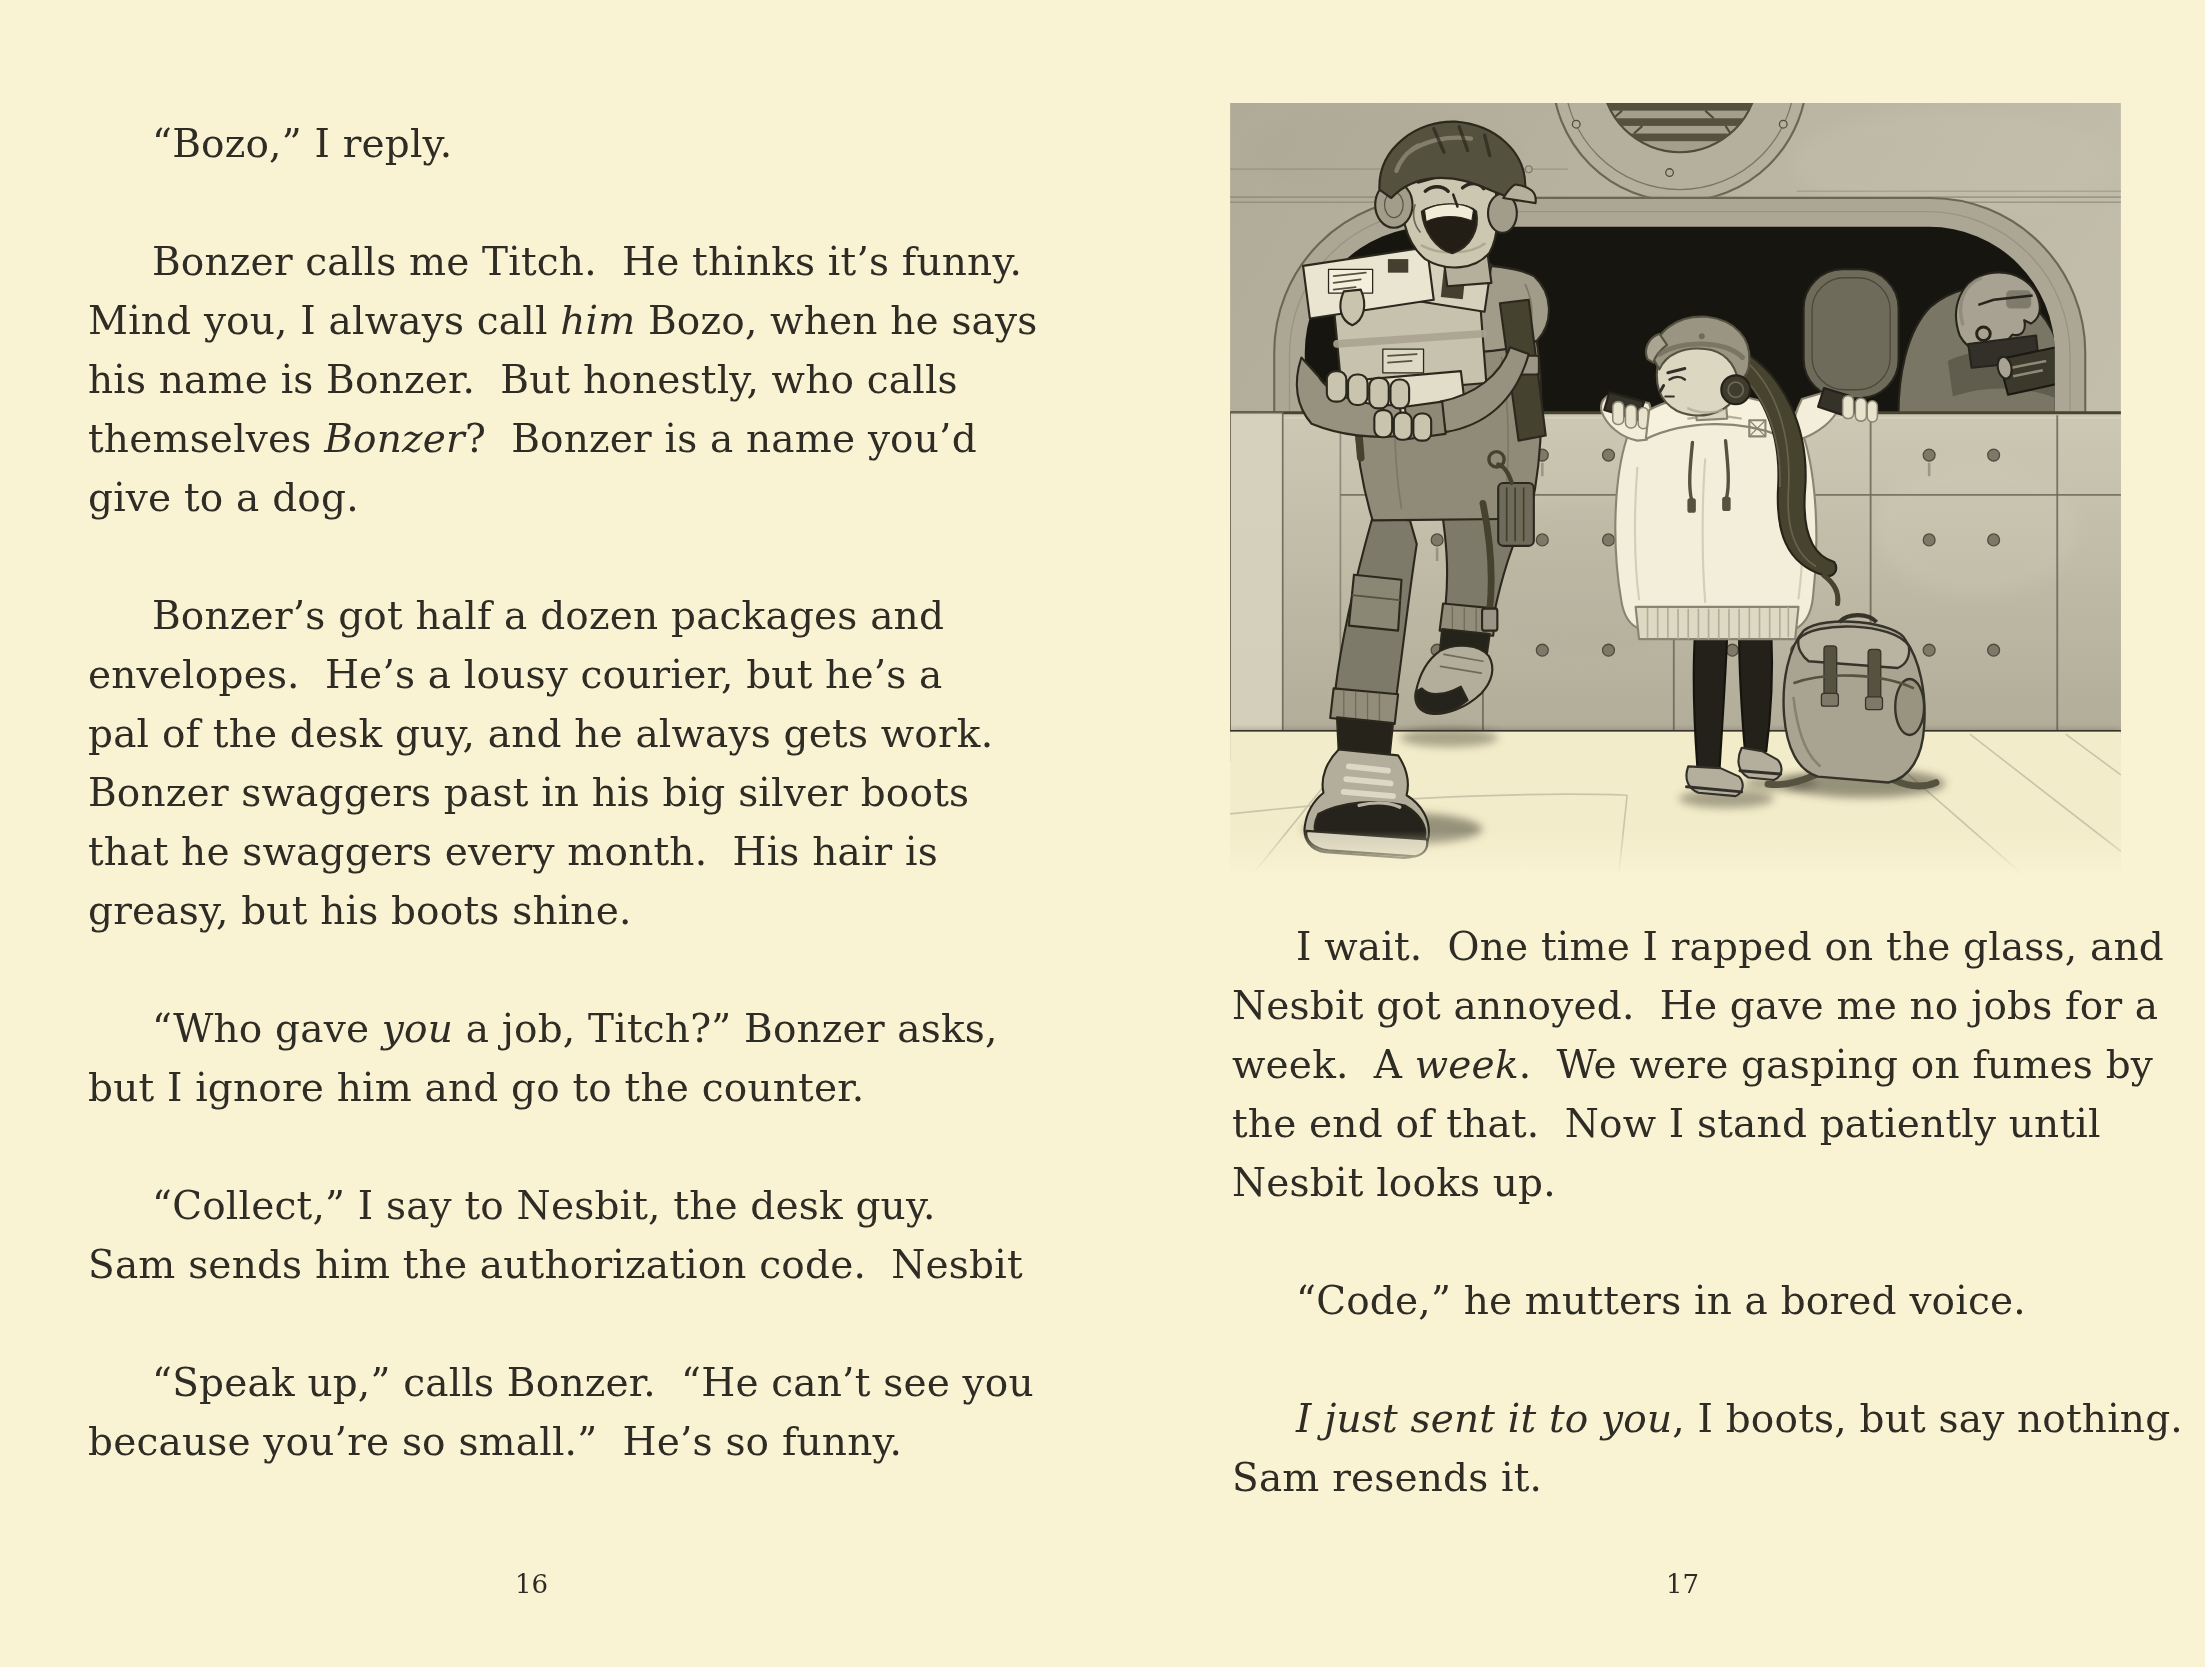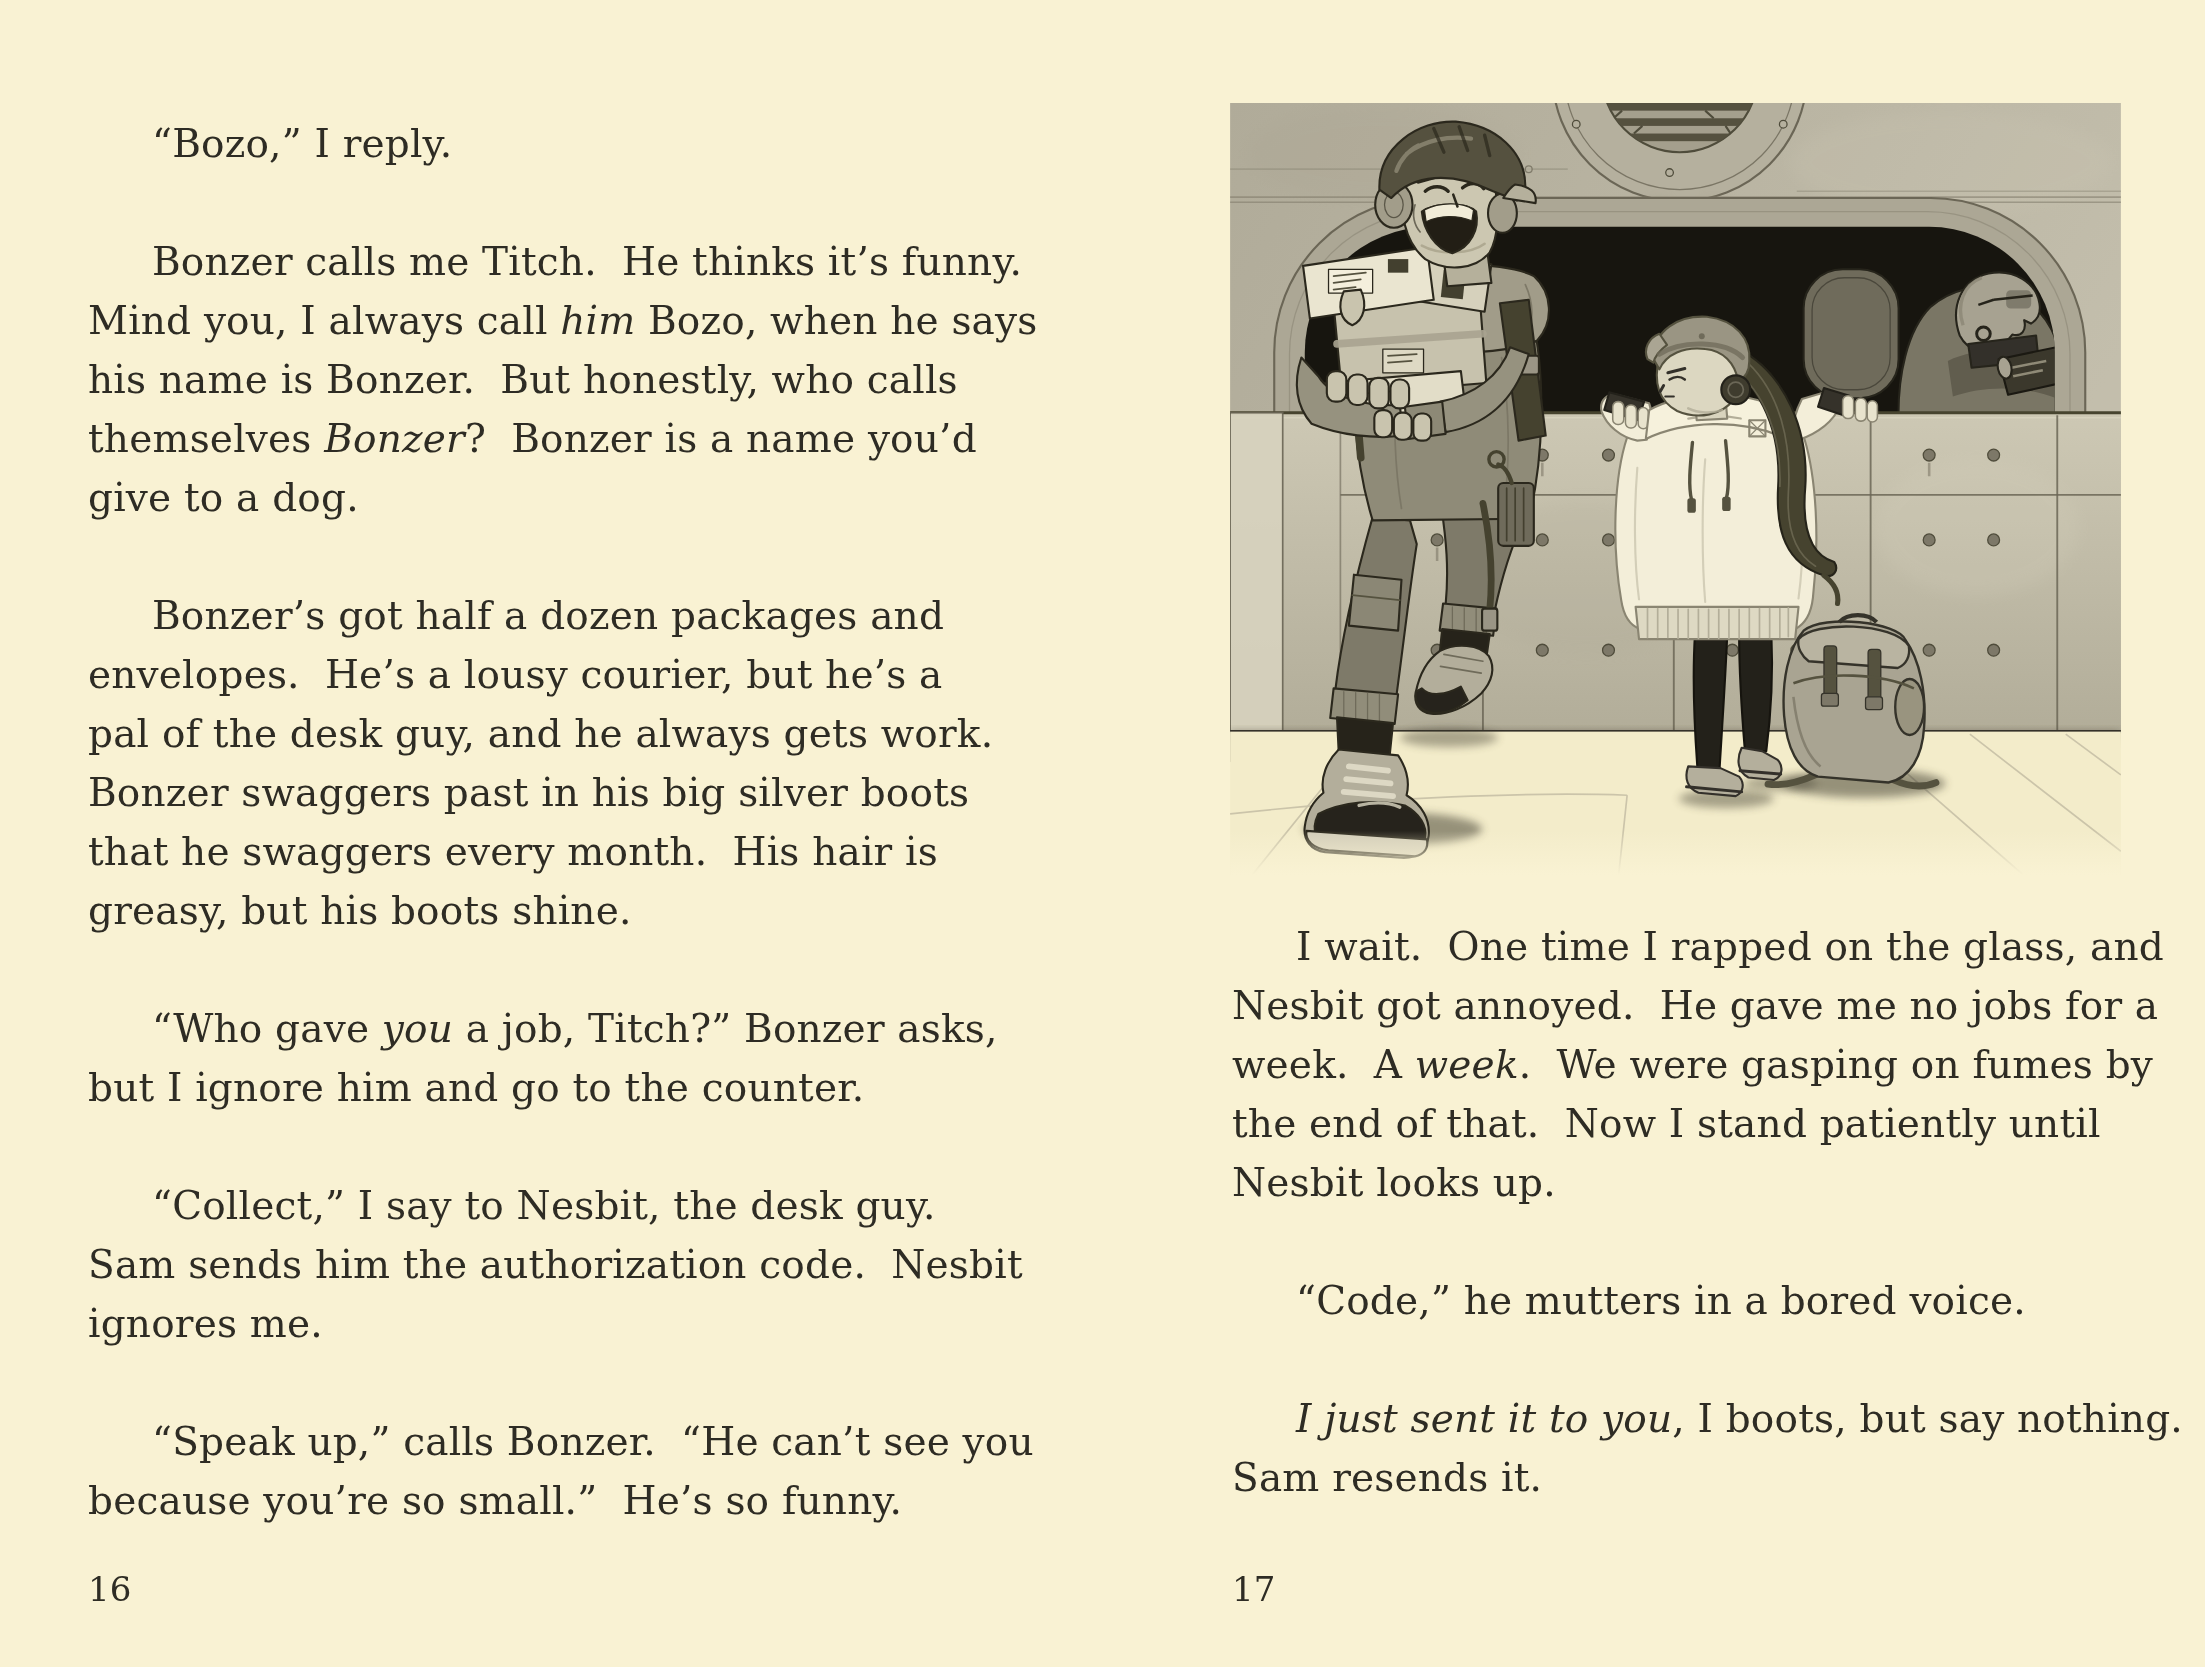--- a/index.html
+++ b/index.html
@@ -9,21 +9,21 @@
     font-family:"DejaVu Serif","Liberation Serif",serif;
   }
   .text-block{position:absolute;font-size:39px;line-height:59px;letter-spacing:0.2px}
   .para{margin:16px 0 59px 0}
   .para:last-child{margin-bottom:0}
   .line{white-space:pre}
   .line.indent{padding-left:64px}
   .it{font-style:italic}
   #left-text{left:88px;top:98px;width:887px}
   #right-text{left:1232px;top:901px;width:901px}
-  .pagenum{position:absolute;font-size:34px;text-align:left}
+  .pagenum{position:absolute;font-size:26px;text-align:center}
   #pagenum-left{left:88px;top:1569px;width:887px}
   #pagenum-right{left:1232px;top:1569px;width:901px}
   #illustration{position:absolute;left:1230px;top:103px;width:891px;height:772px}
   #illustration svg{display:block;width:100%;height:100%}
 </style>
 </head>
 <body>
 
 <div>
   <div id="left-text" class="text-block">
@@ -45,21 +45,20 @@
         <div class="line"><span>that he swaggers every month.  His hair is</span></div>
         <div class="line"><span>greasy, but his boots shine.</span></div>
       </div>
       <div class="para">
         <div class="line indent"><span>“Who gave </span><span class="it">you</span><span> a job, Titch?” Bonzer asks,</span></div>
         <div class="line"><span>but I ignore him and go to the counter.</span></div>
       </div>
       <div class="para">
         <div class="line indent"><span>“Collect,” I say to Nesbit, the desk guy.</span></div>
         <div class="line"><span>Sam sends him the authorization code.  Nesbit</span></div>
-        <div class="line"><span>ignores me.</span></div>
       </div>
       <div class="para">
         <div class="line indent"><span>“Speak up,” calls Bonzer.  “He can’t see you</span></div>
         <div class="line"><span>because you’re so small.”  He’s so funny.</span></div>
       </div>
     </div>
   <div id="pagenum-left" class="pagenum">16</div>
 </div>
 
 <div>

